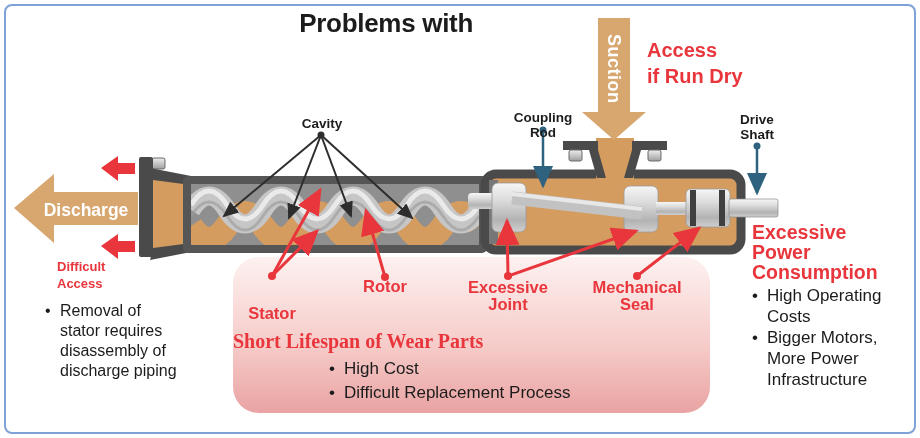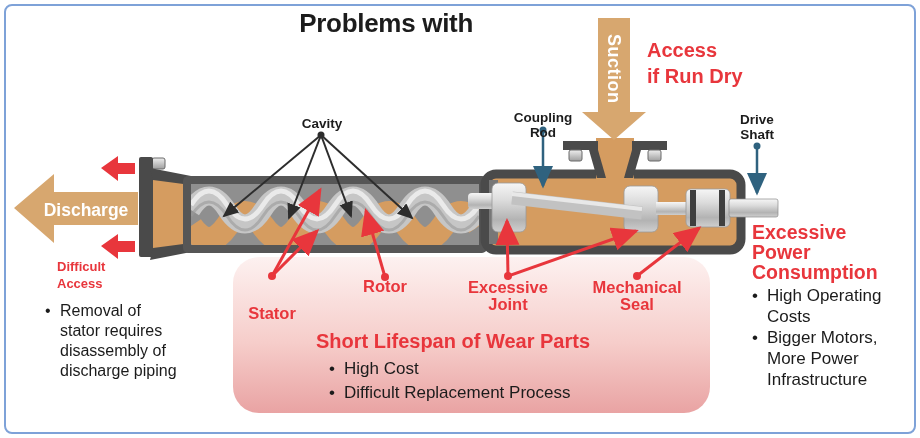--- a/index.html
+++ b/index.html
@@ -31,22 +31,22 @@
   .fill-arrow-orange{fill:var(--arrowOrange);}
   .fill-dark{fill:var(--darkGray);} .fill-black{fill:var(--calloutBlack);}
   .fill-blue{fill:var(--calloutBlue);}
   .stroke-red{stroke:var(--red);} .stroke-black{stroke:var(--calloutBlack);}
   .stroke-blue{stroke:var(--calloutBlue);}
   .label{position:absolute;}
   .lbl-black{font-size:13.5px;line-height:15px;font-weight:700;color:var(--ink);text-align:center;}
   .lbl-red{font-size:16.5px;line-height:17px;font-weight:700;color:var(--red);text-align:center;}
   .damage{left:647px;top:37px;font-size:20px;line-height:26px;font-weight:700;color:var(--red);}
   .difficult{left:57px;top:259px;font-size:13px;line-height:16.5px;font-weight:700;color:var(--red);}
-  .lifespan-heading{left:233px;top:330px;width:440px;text-align:center;
-    font-size:20px;font-weight:700;color:var(--red);}
+  .lifespan-heading{left:233px;top:330px;width:440px;text-align:left;
+    font-size:20px;font-weight:700;color:var(--red);font-family:Liberation Serif, serif;}
   .excessive{left:752px;top:222px;font-size:19.5px;line-height:20px;font-weight:700;color:var(--red);}
   ul.bullets{list-style:none;margin:0;padding:0;color:#1b1b1b;}
   ul.bullets li{position:relative;padding-left:15px;}
   ul.bullets li::before{content:"\2022";position:absolute;left:0;top:0;}
   .access-bullets{left:45px;top:301px;width:132px;font-size:16px;line-height:20px;}
   .lifespan-bullets{left:329px;top:357px;width:330px;font-size:17px;line-height:23.5px;}
   .power-bullets{left:752px;top:285px;width:132px;font-size:17px;line-height:21px;}
   .svg-text-white{fill:#ffffff;font-family:"Liberation Sans",sans-serif;font-weight:700;}
 </style>
 </head>

